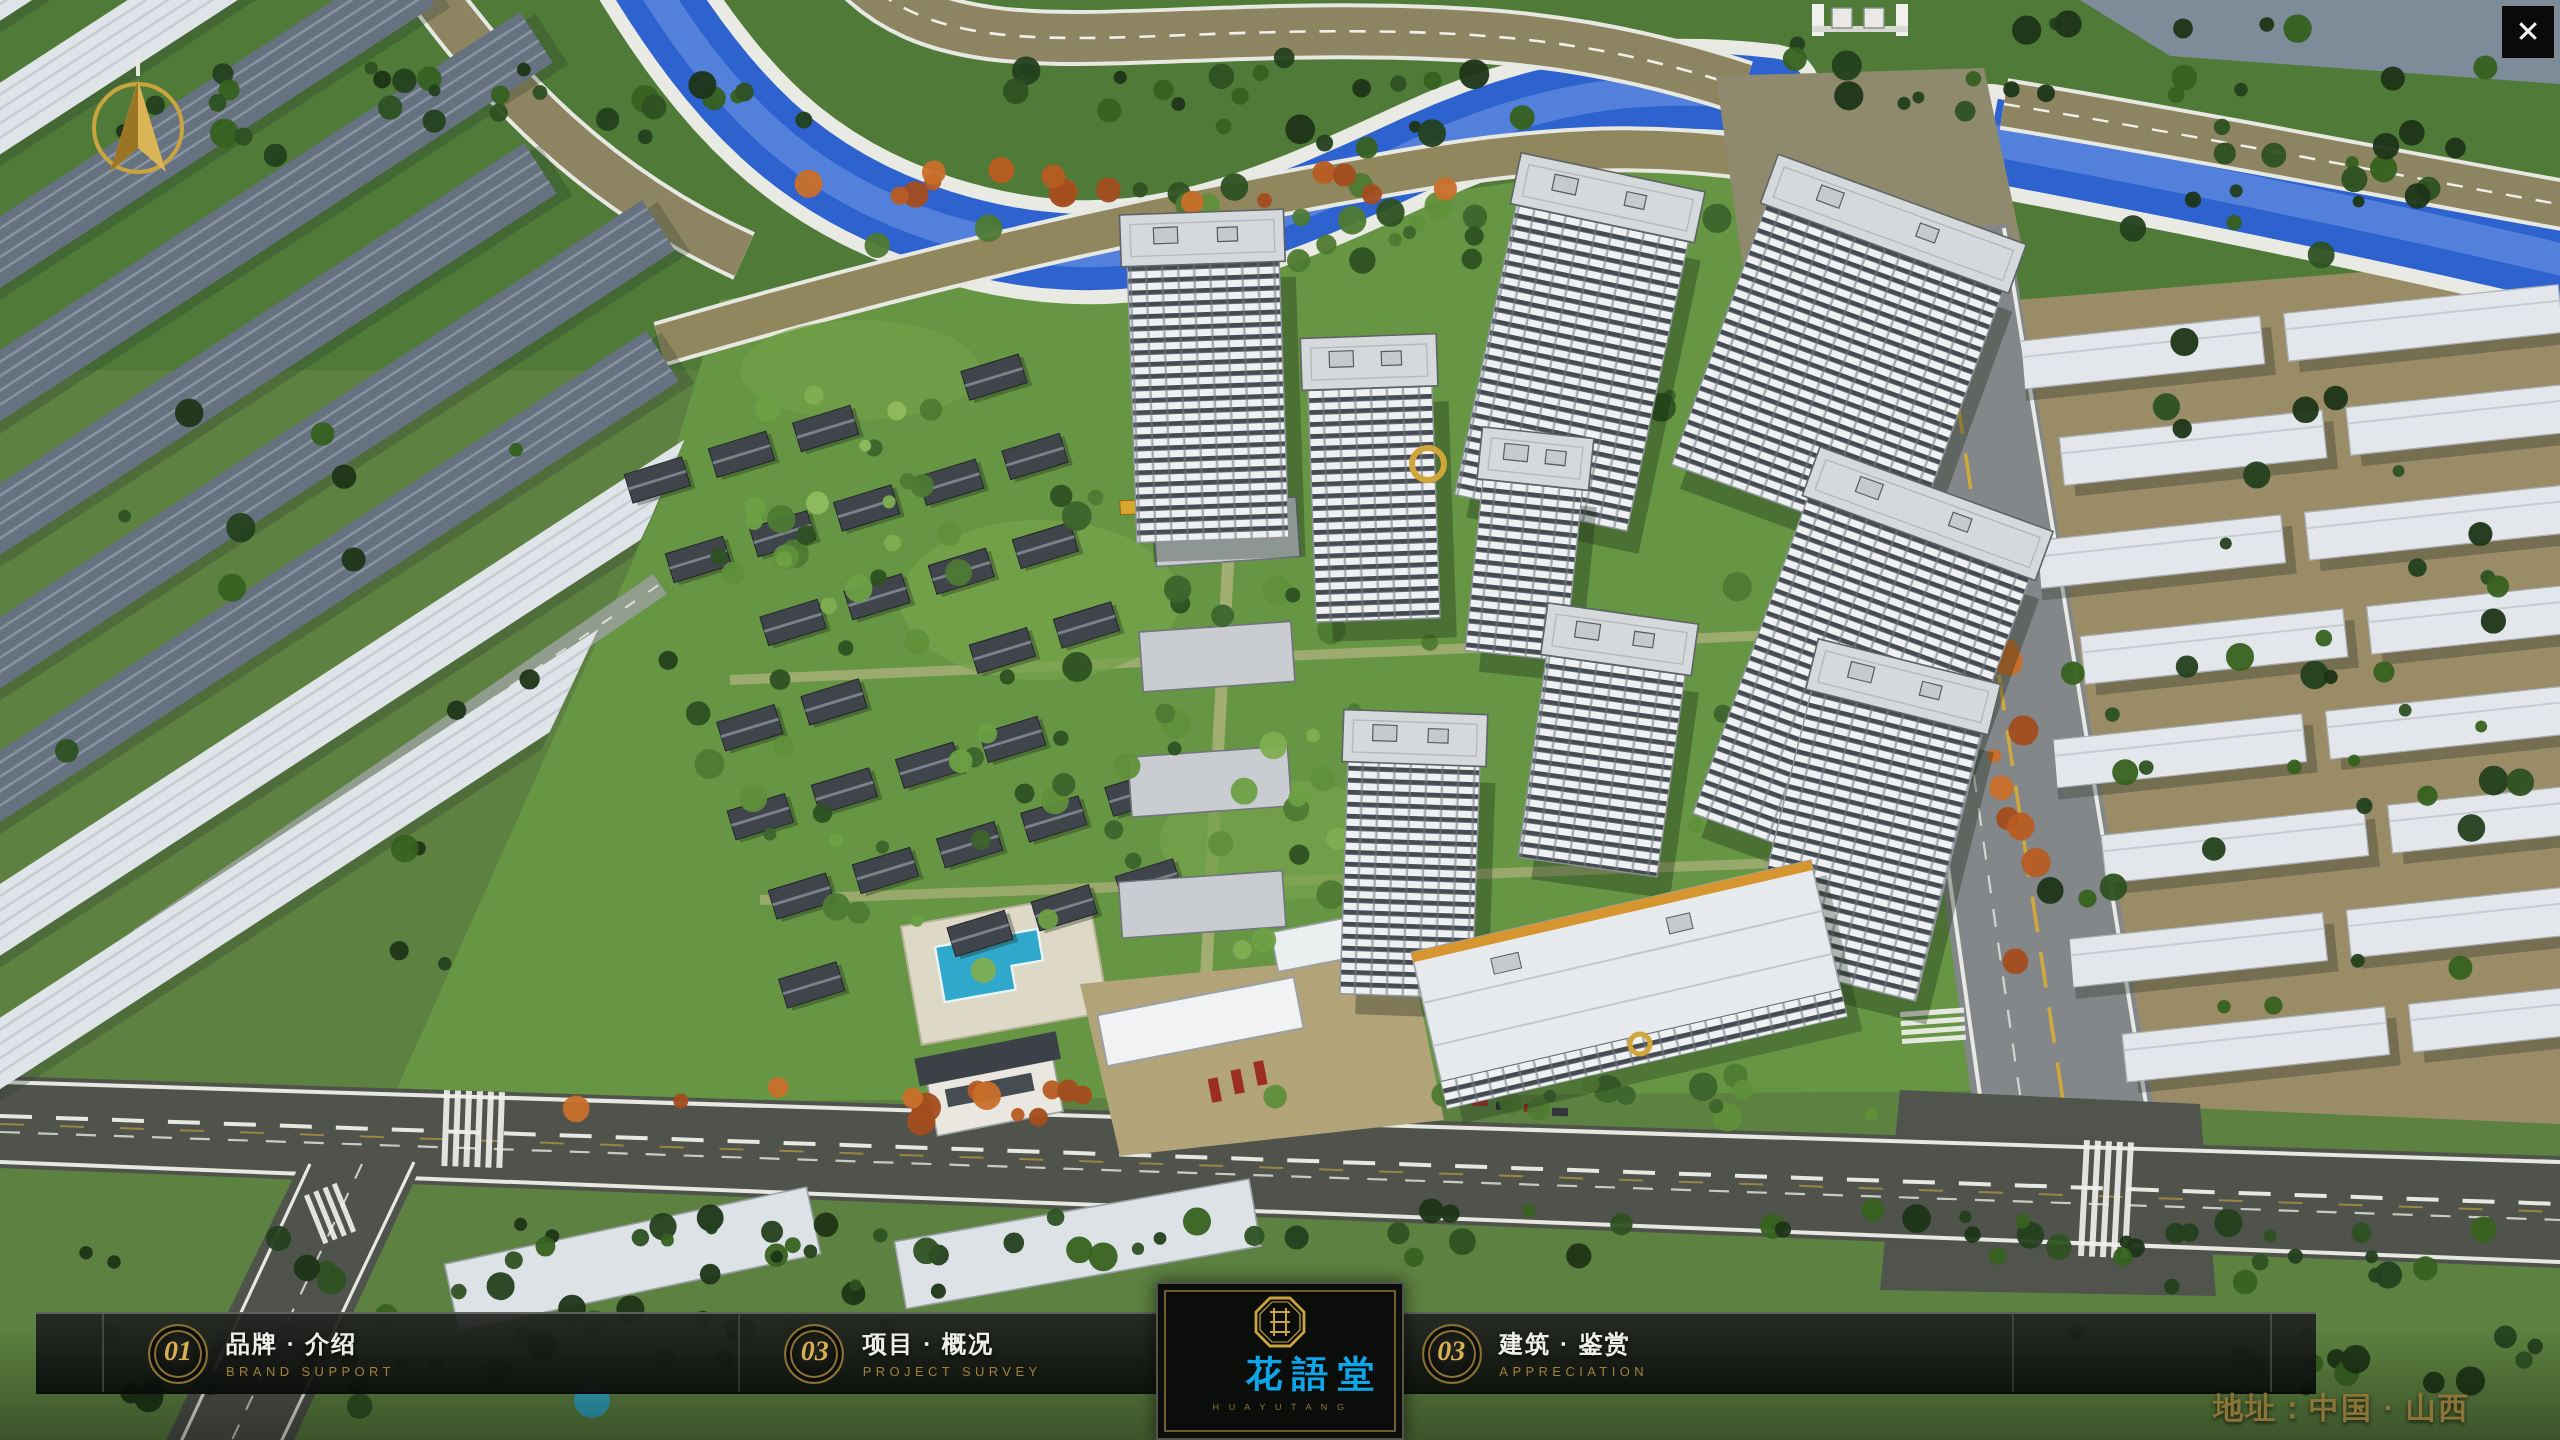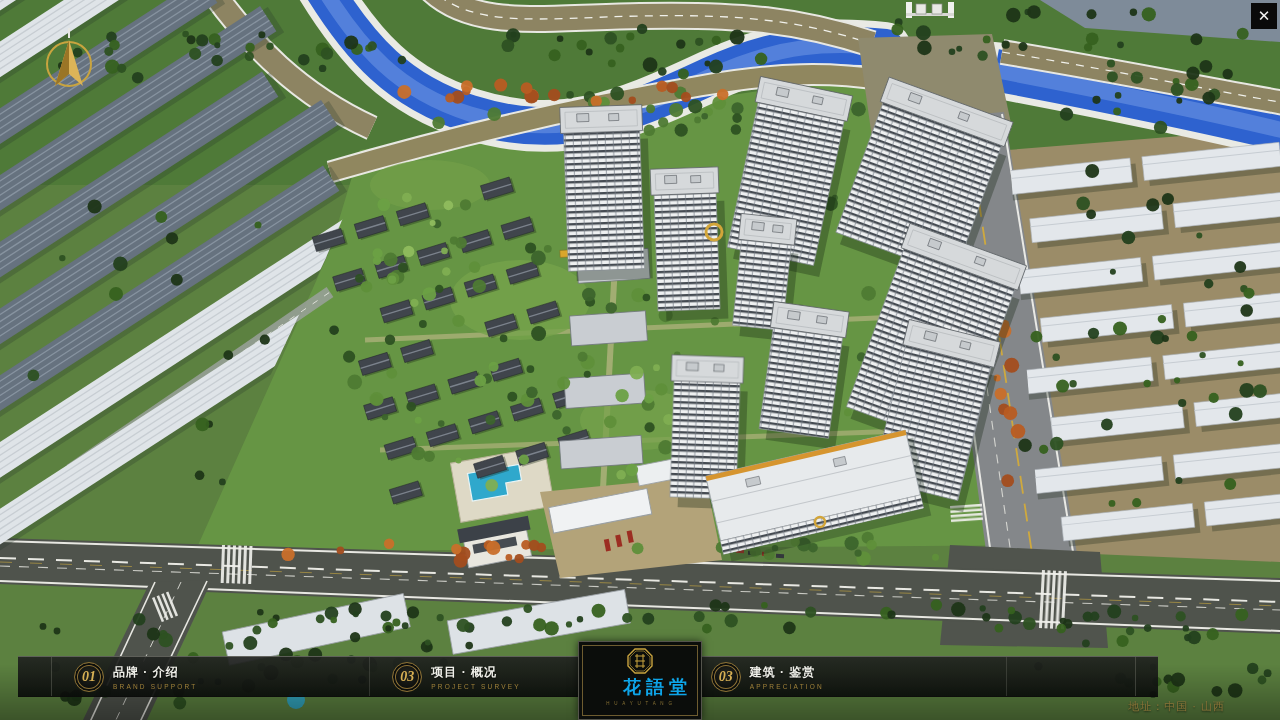--- a/index.html
+++ b/index.html
@@ -35,22 +35,22 @@
   
   #plaque{position:absolute;left:578px;top:641px;width:124px;height:79px;background:#0b0d0b;
           border:1px solid #54544c;box-sizing:border-box;
           box-shadow:inset 0 0 0 3px #0b0d0b,inset 0 0 0 4px #6e5c30,0 0 8px rgba(0,0,0,.6);
           display:flex;flex-direction:column;align-items:center;cursor:pointer;}
   #plaque .title{margin-top:1px;color:#0ea5e9;font:bold 18px "Liberation Serif","DejaVu Serif",serif;
                  letter-spacing:5px;text-indent:5px;margin-left:30px;}
   #plaque .tagline{margin-top:2px;font-size:4.5px;color:#8a7335;letter-spacing:1.8px;}
   #seal{margin-top:6px;width:26px;height:26px;}
   
-  #address{position:absolute;right:55px;bottom:6px;color:#8a7438;font-size:11px;
-           font-weight:normal;letter-spacing:1px;text-shadow:0 1px 2px rgba(0,0,0,.7);}
+  #address{position:absolute;right:45px;bottom:6px;color:#8a7438;font-size:15px;
+           font-weight:bold;letter-spacing:1px;text-shadow:0 1px 2px rgba(0,0,0,.7);}
   #vignette{position:absolute;left:0;right:0;bottom:0;height:55px;pointer-events:none;
             background:linear-gradient(180deg,rgba(0,0,0,0),rgba(0,0,0,.35));}
 </style>
 </head>
 <body>
 
 <div id="stage">
 
   <svg id="map" viewBox="0 0 1280 720">
     <defs>

